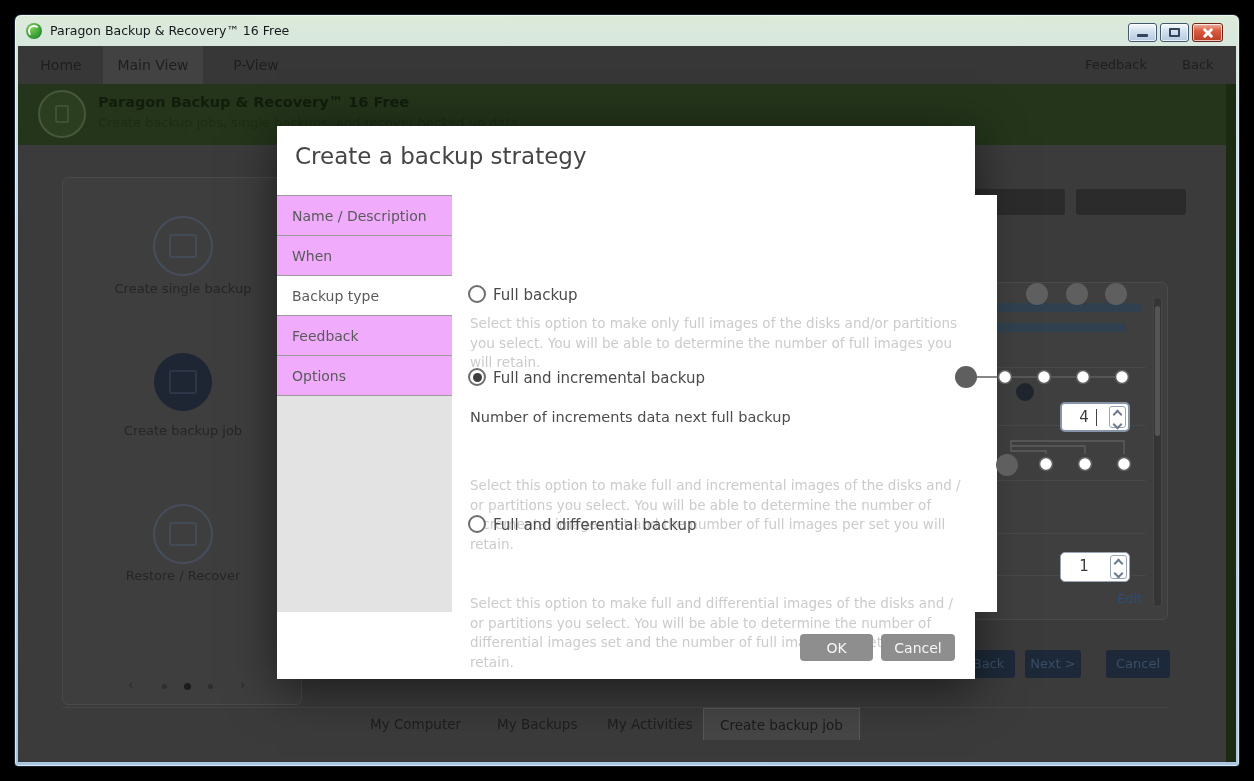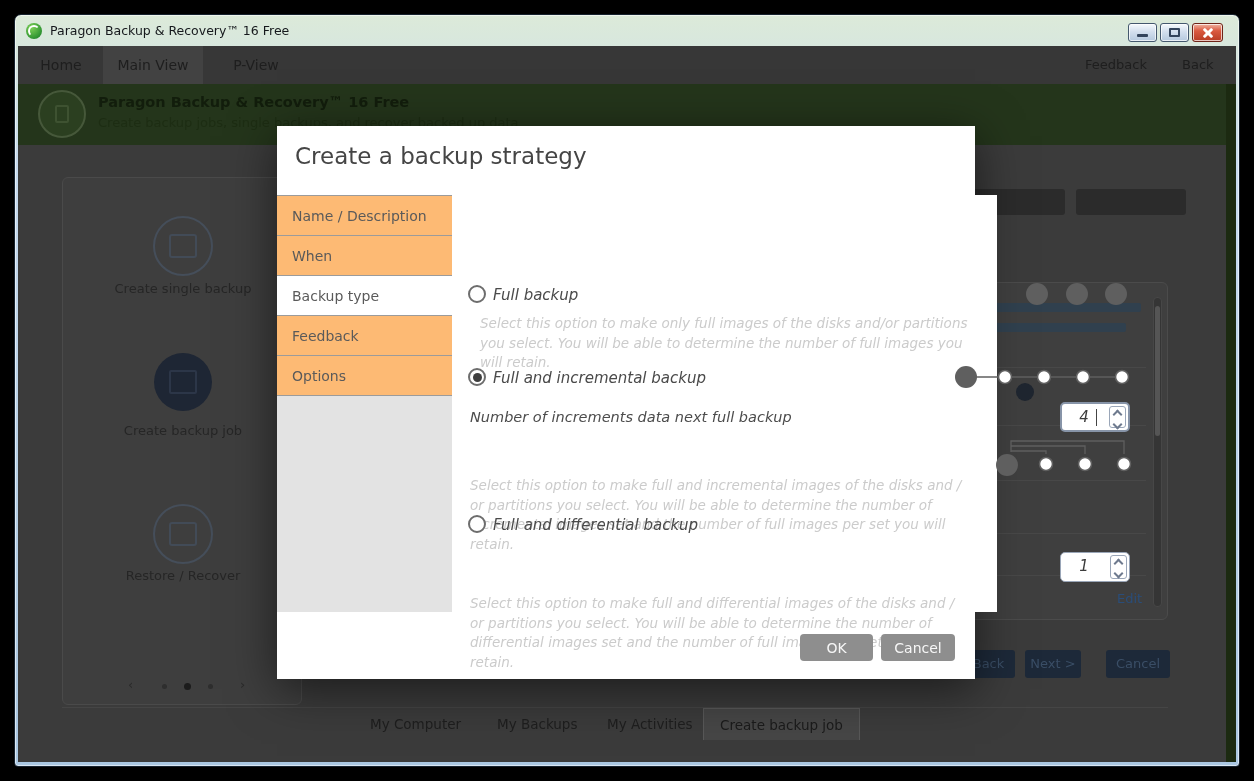--- a/index.html
+++ b/index.html
@@ -86,23 +86,23 @@
                  background:#464646; border:1px solid #585858; border-bottom:none;
                  line-height:32px; text-align:center; font-size:13.5px; color:#1b1b1b; }
 
   
   #dlg { position:absolute; left:277px; top:126px; width:698px; height:553px; background:#fff;
          box-shadow:0 10px 45px rgba(0,0,0,.55); z-index:10;padding-left:14px; }
   #dlg-title { position:absolute; left:18px; top:17px; font-size:23px; color:#454545; }
   #dlg-nav { position:absolute; left:0; top:69px; width:175px; height:417px; background:#e3e3e3;
              border-top:1px solid #9b9b9b; }
   .nav-item { position:relative; height:40px; line-height:40px; padding-left:15px; font-size:14px;
-              color:#5a5a5a; background:#fdba74; border-bottom:1px solid #9b9b9b; }
+              color:#5a5a5a; background:#f0abfc; border-bottom:1px solid #9b9b9b; }
   .nav-item.active { background:#fff; }
-  #dlg-content { position:absolute; left:175px; top:69px; width:545px; height:417px; background:#fff;font-style:italic; }
+  #dlg-content { position:absolute; left:175px; top:69px; width:545px; height:417px; background:#fff; }
 
   .radio { position:absolute; width:18px; height:18px; border:2px solid #6d6d6d; border-radius:50%;
            background:#fff; }
   .radio.sel::after { content:""; position:absolute; inset:2.5px; border-radius:50%; background:#3f3f3f; }
   .opt-label { position:absolute; font-size:15px; color:#4a4a4a; }
   .opt-desc { position:absolute; left:18px; width:497px; font-size:13.5px; line-height:19.5px;
               color:#cbcbcb; }
   .field-label { position:absolute; left:18px; font-size:14.5px; color:#4c4c4c; }
 
   .spinner { position:absolute; width:70px; height:30px; background:#fff;
@@ -216,21 +216,21 @@
 
     <div id="dlg-content">
 
       <span class="radio" style="left:16px;top:90px;"></span>
       <span class="opt-label" style="left:41px;top:91px;">Full backup</span>
       <svg class="abs" style="left:574px;top:87px;" width="102" height="24" viewBox="0 0 102 24">
         <circle cx="11" cy="12" r="11" fill="#5f5f5f"></circle>
         <circle cx="51" cy="12" r="11" fill="#5f5f5f"></circle>
         <circle cx="90" cy="12" r="11" fill="#5f5f5f"></circle>
       </svg>
-      <div class="opt-desc" style="top:119px;margin-left:10px;">Select this option to make only full images of the disks and/or partitions you select. You will be able to determine the number of full images you will retain.</div>
+      <div class="opt-desc" style="top:119px;">Select this option to make only full images of the disks and/or partitions you select. You will be able to determine the number of full images you will retain.</div>
 
       <span class="radio sel" style="left:16px;top:173px;"></span>
       <span class="opt-label" style="left:41px;top:174px;">Full and incremental backup</span>
       <svg class="abs" style="left:503px;top:170px;" width="176" height="24" viewBox="0 0 176 24">
         <line x1="11" y1="12" x2="167" y2="12" stroke="#5f5f5f" stroke-width="1.4"></line>
         <circle cx="11" cy="12" r="11" fill="#5f5f5f"></circle>
         <circle cx="50" cy="12" r="6.5" fill="#fff" stroke="#5f5f5f" stroke-width="1.6"></circle>
         <circle cx="89" cy="12" r="6.5" fill="#fff" stroke="#5f5f5f" stroke-width="1.6"></circle>
         <circle cx="128" cy="12" r="6.5" fill="#fff" stroke="#5f5f5f" stroke-width="1.6"></circle>
         <circle cx="167" cy="12" r="6.5" fill="#fff" stroke="#5f5f5f" stroke-width="1.6"></circle>

